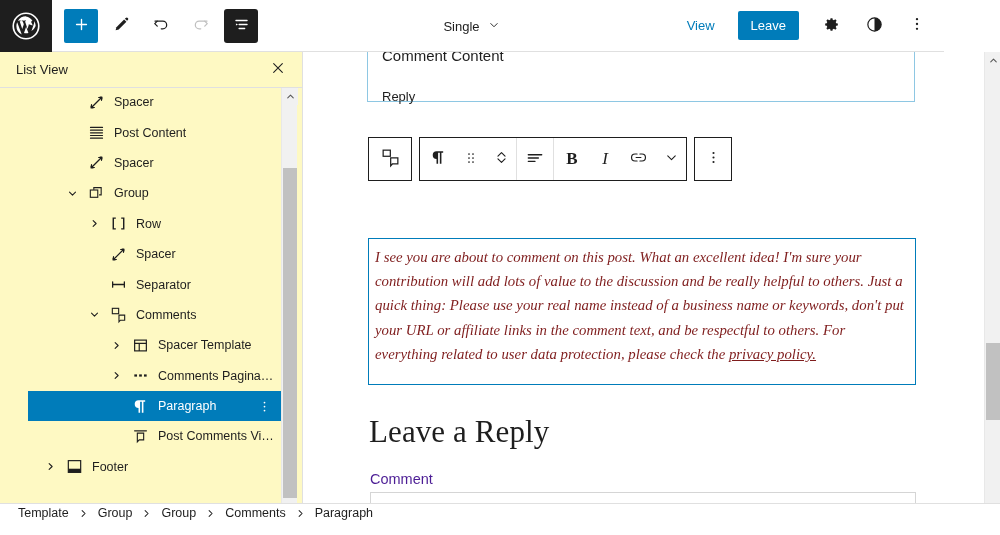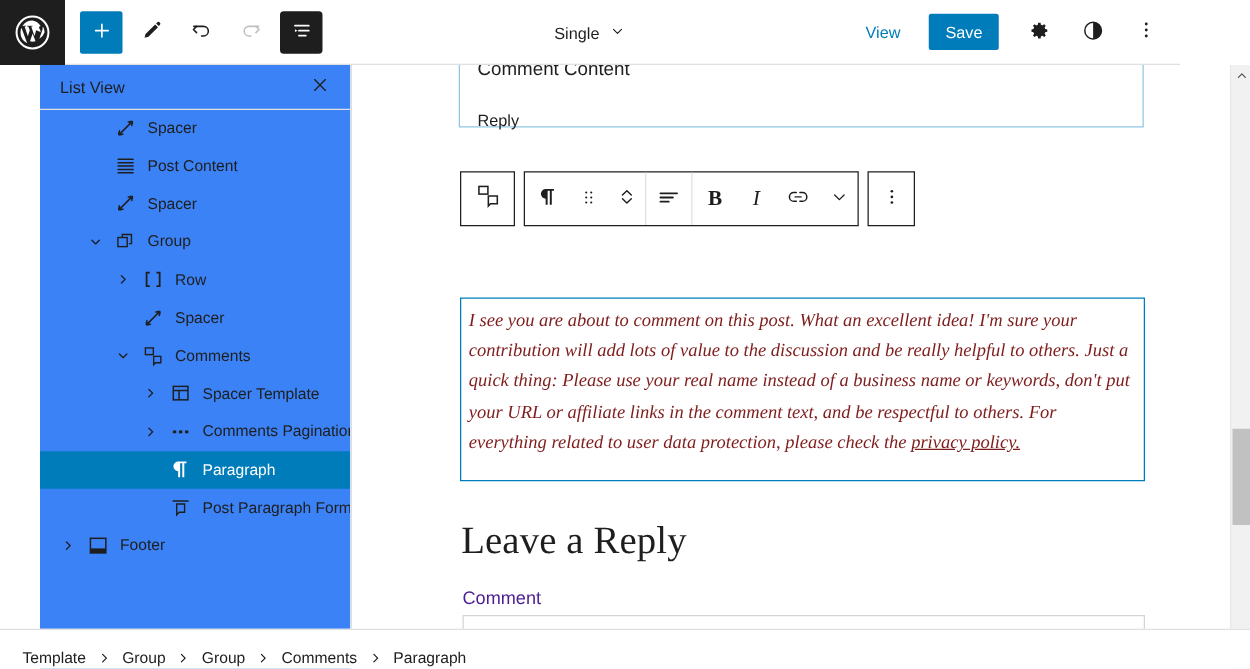--- a/index.html
+++ b/index.html
@@ -61,25 +61,25 @@
   }
   .save-btn {
     font-size: 13px; color: #fff; background: #007cba; border: none;
     cursor: pointer; padding: 7px 13px; border-radius: 2px;
     margin-left: 4px; margin-right: 6px;
   }
 
   
   .sidebar {
     position: absolute; top: 52px; left: 0;
-    width: 249px; height: 483px;
-    background: #3b82f6;
+    width: 303px; height: 483px;
+    background: #fef9c3;
     border-right: 1px solid #e0e0e0;
     z-index: 30;
-    display: flex; flex-direction: column; margin-left: 32px;
+    display: flex; flex-direction: column;
   }
   .sb-header {
     height: 36px; display: flex; align-items: center;
     padding: 0 12px 0 16px;
     border-bottom: 1px solid #e0e0e0;
     flex: 0 0 36px;
   }
   .sb-title { font-size: 13px; color: #1e1e1e; font-weight: 400; }
   .sb-close {
     margin-left: auto; width: 24px; height: 24px;
@@ -230,21 +230,21 @@
     position: absolute; left: 67px; top: 440px;
     width: 546px; height: 95px;
     border: 1px solid #d5d5d5; background: #fff;
   }
 
   
   .footer {
     position: absolute; left: 0; bottom: 0;
     width: 1000px; height: 32px;
     background: #fff; border-top: 1px solid #e0e0e0;
-    display: flex; align-items: flex-end;
+    display: flex; align-items: flex-start;
     padding-left: 16px;
     z-index: 35;
   }
   .crumb {
     font-size: 12.5px; color: #1e1e1e;
     cursor: pointer; padding: 2px 2px;
   }
   .crumb.current { color: #1e1e1e; }
   .crumb-sep {
     margin: 0 7px; display: flex; align-items: center; color: #1e1e1e;
@@ -315,21 +315,21 @@
         <span>
           <svg width="14" height="14" viewBox="0 0 24 24" fill="none">
               <path d="M6.5 9.5 12 15l5.5-5.5" stroke="#1e1e1e" stroke-width="1.6" stroke-linecap="round" stroke-linejoin="round"></path>
             </svg>
         </span>
       </div>
     </div>
 
     <div class="hdr-right">
       <button class="link-btn">View</button>
-      <button class="save-btn">Save</button>
+      <button class="save-btn">Leave</button>
       <button class="tb-btn">
         <span>
           <svg width="19" height="19" viewBox="0 0 24 24" fill="#1e1e1e">
             <path d="M12 8.4a3.6 3.6 0 1 0 0 7.2 3.6 3.6 0 0 0 0-7.2Zm0 5.7a2.1 2.1 0 1 1 0-4.2 2.1 2.1 0 0 1 0 4.2Z"></path>
             <path d="M20 13.2v-2.4l-2.1-.35a6.2 6.2 0 0 0-.64-1.55l1.24-1.73-1.7-1.7-1.73 1.24a6.2 6.2 0 0 0-1.55-.64L13.2 4h-2.4l-.35 2.07c-.55.14-1.07.36-1.55.64L7.17 5.47l-1.7 1.7L6.71 8.9c-.28.48-.5 1-.64 1.55L4 10.8v2.4l2.07.35c.14.55.36 1.07.64 1.55l-1.24 1.73 1.7 1.7 1.73-1.24c.48.28 1 .5 1.55.64L10.8 20h2.4l.35-2.07c.55-.14 1.07-.36 1.55-.64l1.73 1.24 1.7-1.7-1.24-1.73c.28-.48.5-1 .64-1.55L20 13.2Z"></path>
           </svg>
         </span>
       </button>
       <button class="tb-btn">
         <span>
@@ -357,21 +357,21 @@
       <button class="sb-close">
         <span>
           <svg width="16" height="16" viewBox="0 0 24 24" fill="none">
               <path d="M5.5 5.5 18.5 18.5M18.5 5.5 5.5 18.5" stroke="#1e1e1e" stroke-width="1.6" stroke-linecap="round"></path>
             </svg>
         </span>
       </button>
     </div>
 
     <div class="sb-body">
-      <div class="sb-list" id="lv-list" style="top: -1px;">
+      <div class="sb-list" id="lv-list" style="top: -1px; padding-left: 28px;">
           <div class="lv-row">
             <span class="lv-chev empty" style="margin-left: 32px;">
               <svg width="13" height="13" viewBox="0 0 24 24" fill="none">
                 <path d="M9.5 6.5 15 12l-5.5 5.5" stroke="#1e1e1e" stroke-width="2" stroke-linecap="round" stroke-linejoin="round"></path>
               </svg>
             </span>
             <span class="lv-icon">
               <svg width="19" height="19" viewBox="0 0 24 24" fill="none">
                 <path d="M16.5 5.2h2.3v2.3" stroke="#1e1e1e" stroke-width="1.5" stroke-linecap="round" stroke-linejoin="round"></path>
                 <path d="M18.3 5.7 5.7 18.3" stroke="#1e1e1e" stroke-width="1.5" stroke-linecap="round"></path>
@@ -448,20 +448,34 @@
             <span class="lv-icon">
               <svg width="19" height="19" viewBox="0 0 24 24" fill="none">
                 <path d="M16.5 5.2h2.3v2.3" stroke="#1e1e1e" stroke-width="1.5" stroke-linecap="round" stroke-linejoin="round"></path>
                 <path d="M18.3 5.7 5.7 18.3" stroke="#1e1e1e" stroke-width="1.5" stroke-linecap="round"></path>
                 <path d="M7.5 18.8H5.2v-2.3" stroke="#1e1e1e" stroke-width="1.5" stroke-linecap="round" stroke-linejoin="round"></path>
                 <path d="M18.3 5.7h-3.6M18.3 5.7v3.6" stroke="#1e1e1e" stroke-width="1.5" stroke-linecap="round"></path>
                 <path d="M5.7 18.3h3.6M5.7 18.3v-3.6" stroke="#1e1e1e" stroke-width="1.5" stroke-linecap="round"></path>
               </svg>
             </span>
             <span class="lv-label">Spacer</span>
+          </div>
+          <div class="lv-row">
+            <span class="lv-chev empty" style="margin-left: 54px;">
+              <svg width="13" height="13" viewBox="0 0 24 24" fill="none">
+                <path d="M9.5 6.5 15 12l-5.5 5.5" stroke="#1e1e1e" stroke-width="2" stroke-linecap="round" stroke-linejoin="round"></path>
+              </svg>
+            </span>
+            <span class="lv-icon">
+              <svg width="19" height="19" viewBox="0 0 24 24" fill="none">
+                <path d="M4.6 12h14.8" stroke="#1e1e1e" stroke-width="1.6" stroke-linecap="round"></path>
+                <path d="M4.6 8.6v6.8M19.4 8.6v6.8" stroke="#1e1e1e" stroke-width="1.6" stroke-linecap="round"></path>
+              </svg>
+            </span>
+            <span class="lv-label">Separator</span>
           </div>
           <div class="lv-row">
             <span class="lv-chev" style="margin-left: 54px;">
               <svg width="13" height="13" viewBox="0 0 24 24" fill="none">
                 <path d="M6.5 9.5 12 15l5.5-5.5" stroke="#1e1e1e" stroke-width="2" stroke-linecap="round" stroke-linejoin="round"></path>
               </svg>
             </span>
             <span class="lv-icon">
               <svg width="19" height="19" viewBox="0 0 24 24" fill="none">
                 <rect x="4.2" y="4.2" width="8" height="6.8" stroke="#1e1e1e" stroke-width="1.4"></rect>
@@ -524,21 +538,21 @@
               <svg width="13" height="13" viewBox="0 0 24 24" fill="none">
                 <path d="M9.5 6.5 15 12l-5.5 5.5" stroke="#1e1e1e" stroke-width="2" stroke-linecap="round" stroke-linejoin="round"></path>
               </svg>
             </span>
             <span class="lv-icon">
               <svg width="19" height="19" viewBox="0 0 24 24" fill="none">
                 <path d="M4.6 4.8h14.8" stroke="#1e1e1e" stroke-width="1.7" stroke-linecap="round"></path>
                 <path d="M8 7.8h8v8.4h-5.6l-2.4 2.6V7.8Z" stroke="#1e1e1e" stroke-width="1.4" fill="none"></path>
               </svg>
             </span>
-            <span class="lv-label">Post Paragraph Form</span>
+            <span class="lv-label">Post Comments View</span>
           </div>
           <div class="lv-row">
             <span class="lv-chev" style="margin-left: 10px;">
               <svg width="13" height="13" viewBox="0 0 24 24" fill="none">
                 <path d="M9.5 6.5 15 12l-5.5 5.5" stroke="#1e1e1e" stroke-width="2" stroke-linecap="round" stroke-linejoin="round"></path>
               </svg>
             </span>
             <span class="lv-icon">
               <svg width="19" height="19" viewBox="0 0 24 24" fill="none">
                 <rect x="4.2" y="4.6" width="15.6" height="14.8" stroke="#1e1e1e" stroke-width="1.5"></rect>

